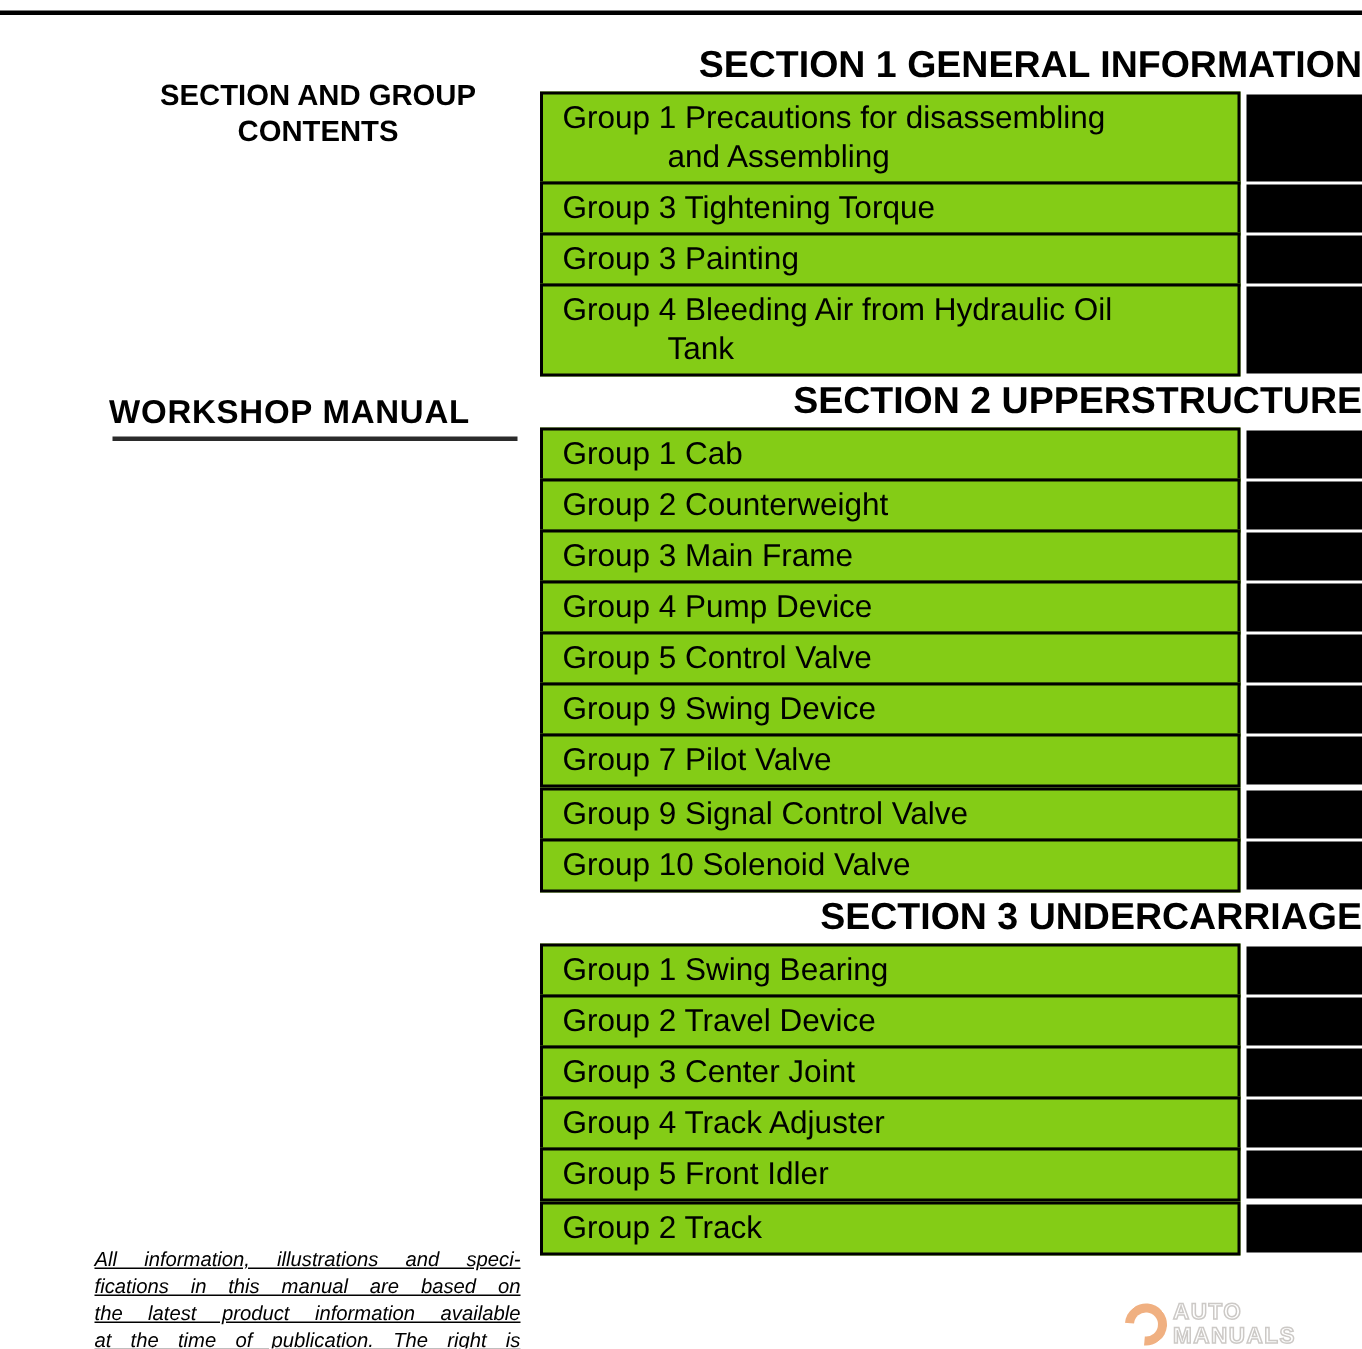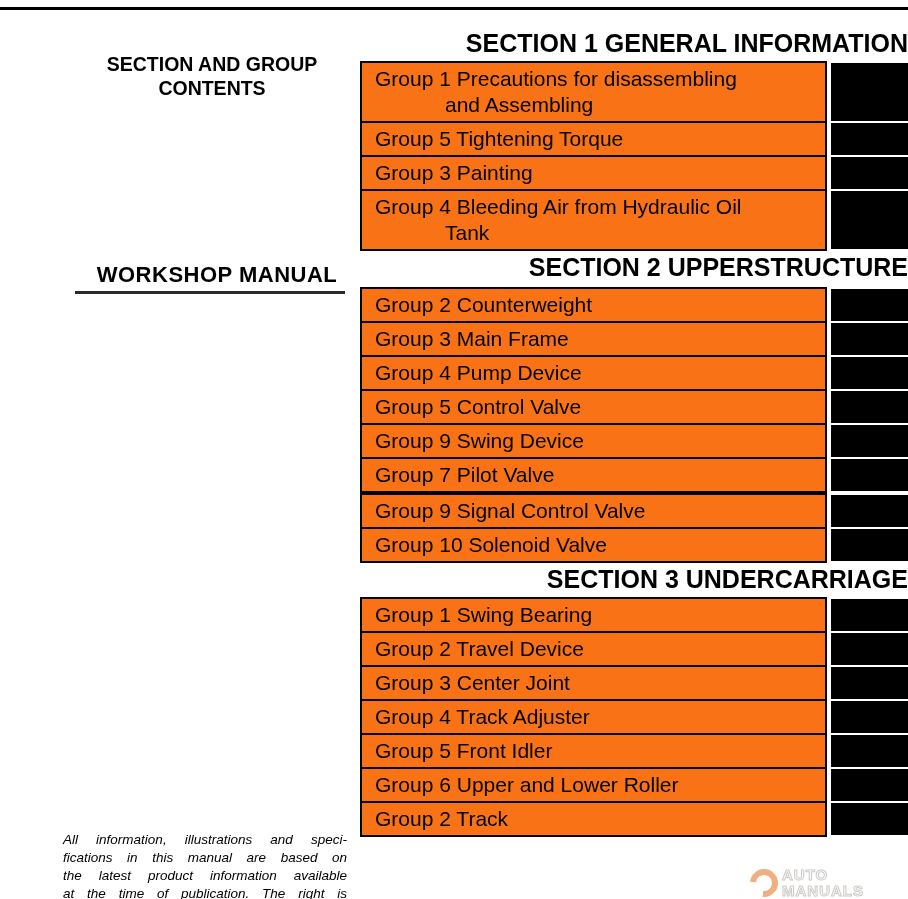--- a/index.html
+++ b/index.html
@@ -13,42 +13,42 @@
   }
   .top-rule {
     position:absolute; top:7px; left:0; width:908px; height:3px; background:#000;
   }
   
   .contents-heading {
     position:absolute; left:68px; top:52px; width:288px;
     text-align:center; font-weight:bold; font-size:19.5px; line-height:24px;
   }
   .manual-title {
-    position:absolute; left:76px; top:262px; width:282px;
+    position:absolute; left:52px; top:262px; width:282px;
     text-align:center; font-weight:bold; font-size:22px; letter-spacing:0.5px;
   }
   .manual-rule {
     position:absolute; left:75px; top:291px; width:270px; height:3px; background:#2b2b2b;
   }
   .disclaimer {
     position:absolute; left:63px; top:831px; width:284px;
     font-style:italic; font-size:13.5px; line-height:18px;
   }
-  .disc-line { text-align:justify; text-align-last:justify; white-space:nowrap; }
+  .disc-line { text-align:justify; text-align-last:justify; white-space:nowrap;text-decoration:underline; }
   
   .right-col {
     position:absolute; left:360px; top:27px; width:548px;
   }
   .section-title {
     font-weight:bold; font-size:25px; line-height:28px; margin:2px 0 4px 0;text-align:right;
   }
   .group-row { display:flex; align-items:stretch; }
   .group-row + .group-row { margin-top:-2px; }
   .group-box {
-    width:467px; background:#f97316; border:2px solid #000;
+    width:467px; background:#84cc16; border:2px solid #000;
     padding:3px 6px 3px 13px; font-size:21px; line-height:26px;
   }
   .group-line.cont { margin-left:70px; }
   .group-tab {
     width:77px; background:#000; margin:2px 0 2px 4px; flex:none;
   }
   
   .watermark {
     position:absolute; left:750px; top:867px; width:158px;
     display:flex; align-items:center; opacity:0.75;
@@ -83,39 +83,42 @@
     <div class="section-title">SECTION 1 GENERAL INFORMATION</div>
     <div class="group-row">
       <div class="group-box">
         <div class="group-line">Group 1 Precautions for disassembling</div>
         <div class="group-line cont">and Assembling</div>
       </div>
       <div class="group-tab"></div>
     </div>
     <div class="group-row">
       <div class="group-box">
-        <div class="group-line">Group 5 Tightening Torque</div>
+        <div class="group-line">Group 3 Tightening Torque</div>
       </div>
       <div class="group-tab"></div>
     </div>
     <div class="group-row">
       <div class="group-box">
         <div class="group-line">Group 3 Painting</div>
       </div>
       <div class="group-tab"></div>
     </div>
     <div class="group-row">
       <div class="group-box">
         <div class="group-line">Group 4 Bleeding Air from Hydraulic Oil</div>
         <div class="group-line cont">Tank</div>
       </div>
       <div class="group-tab"></div>
     </div>
     <div class="section-title">SECTION 2 UPPERSTRUCTURE</div>
     <div class="group-row">
+      <div class="group-box">
+        <div class="group-line">Group 1 Cab</div>
+      </div>
       <div class="group-tab"></div>
     </div>
     <div class="group-row">
       <div class="group-box">
         <div class="group-line">Group 2 Counterweight</div>
       </div>
       <div class="group-tab"></div>
     </div>
     <div class="group-row">
       <div class="group-box">
@@ -187,23 +190,20 @@
       </div>
       <div class="group-tab"></div>
     </div>
     <div class="group-row">
       <div class="group-box">
         <div class="group-line">Group 5 Front Idler</div>
       </div>
       <div class="group-tab"></div>
     </div>
     <div class="group-row">
-      <div class="group-box">
-        <div class="group-line">Group 6 Upper and Lower Roller</div>
-      </div>
       <div class="group-tab"></div>
     </div>
     <div class="group-row">
       <div class="group-box">
         <div class="group-line">Group 2 Track</div>
       </div>
       <div class="group-tab"></div>
     </div>
   </div>
 

